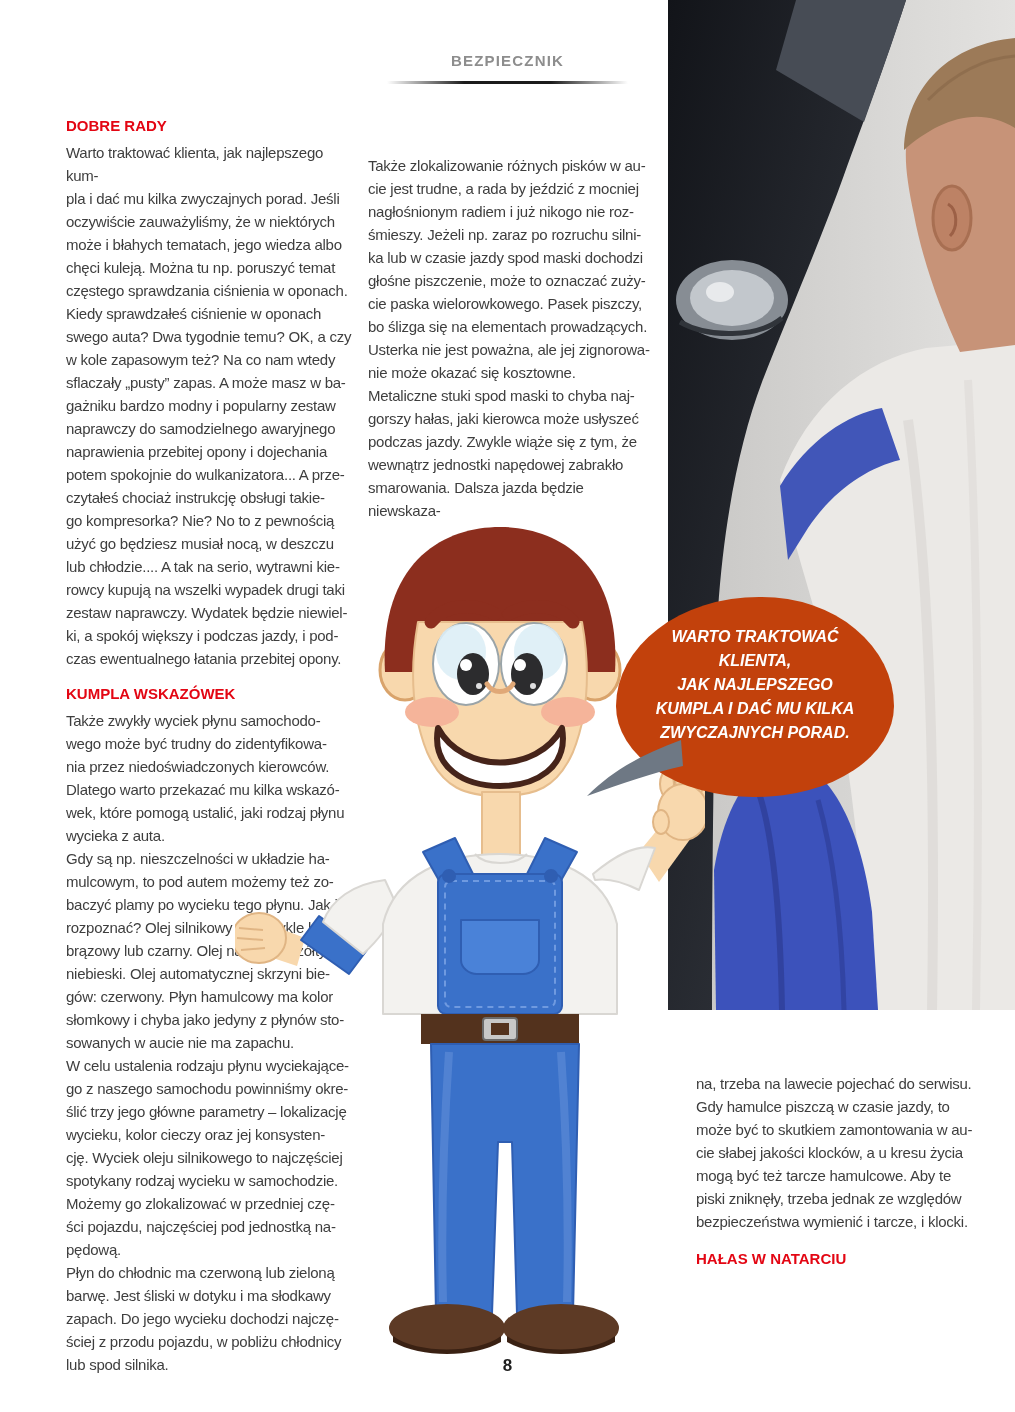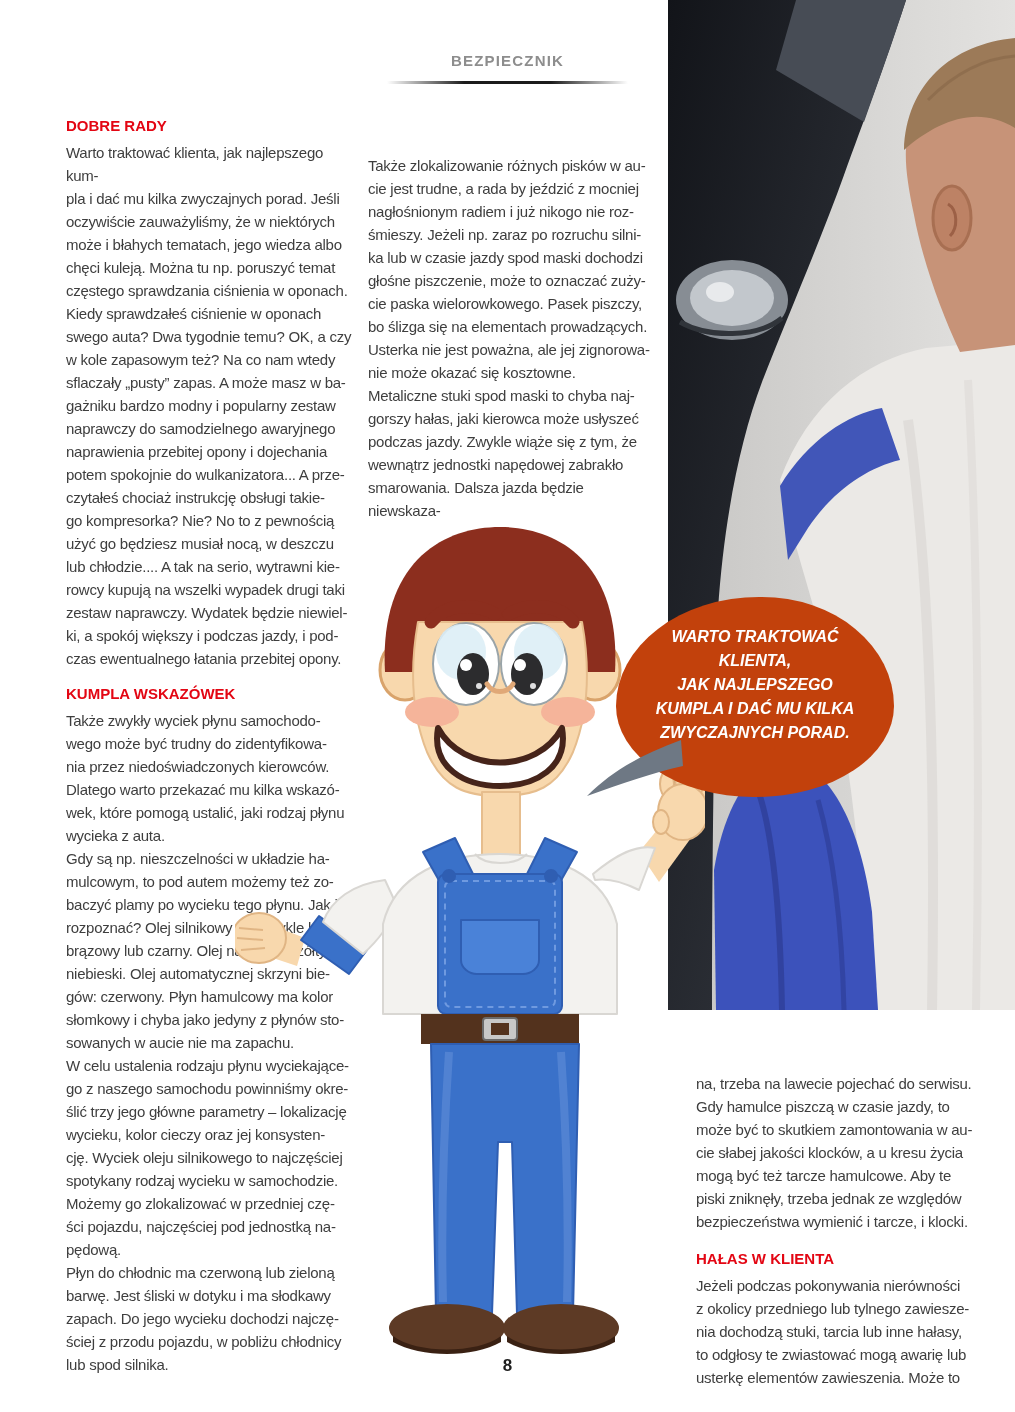--- a/index.html
+++ b/index.html
@@ -175,26 +175,21 @@
   </section>
 
   <section class="col col-right">
     <p>na, trzeba na lawecie pojechać do serwisu.
 Gdy hamulce piszczą w czasie jazdy, to
 może być to skutkiem zamontowania w au-
 cie słabej jakości klocków, a u kresu życia
 mogą być też tarcze hamulcowe. Aby te
 piski zniknęły, trzeba jednak ze względów
 bezpieczeństwa wymienić i tarcze, i klocki.</p>
-    <h2 class="gap-top">HAŁAS W KLIENTA</h2>
-    <p>Jeżeli podczas pokonywania nierówności
-z okolicy przedniego lub tylnego zawiesze-
-nia dochodzą stuki, tarcia lub inne hałasy,
-to odgłosy te zwiastować mogą awarię lub
-usterkę elementów zawieszenia. Może to</p>
+    <h2 class="gap-top">HAŁAS W NATARCIU</h2>
   </section>
 
   <div class="bubble">
     <div class="bubble-text">WARTO TRAKTOWAĆ
 KLIENTA,
 JAK NAJLEPSZEGO
 KUMPLA I DAĆ MU KILKA
 ZWYCZAJNYCH PORAD.</div>
   </div>
   <svg class="bubble-tail" viewBox="0 0 100 62">

